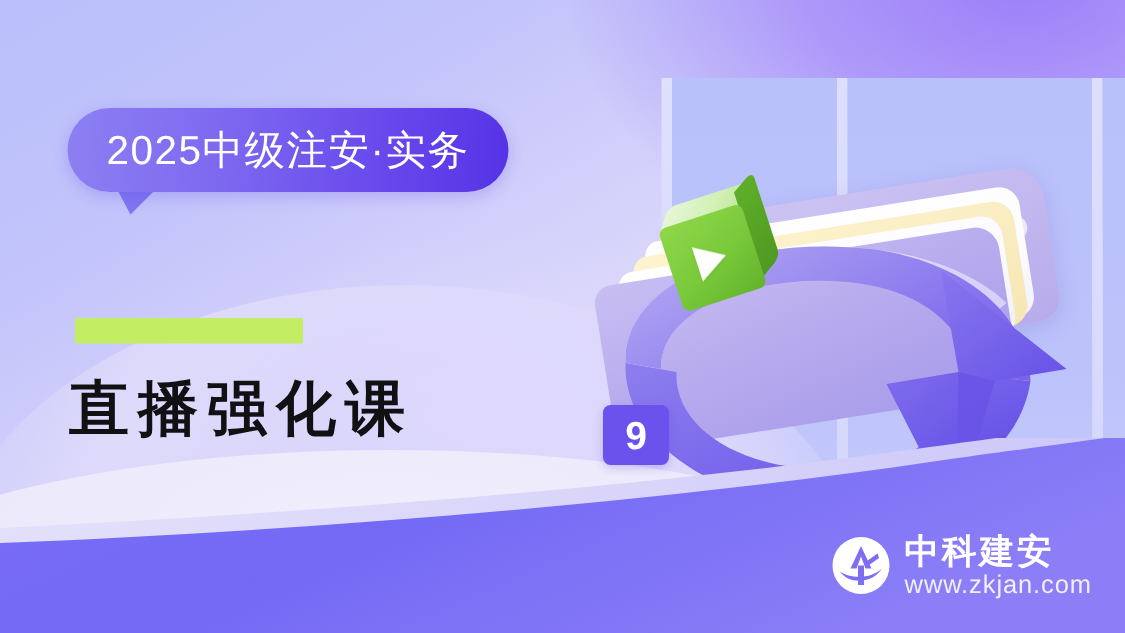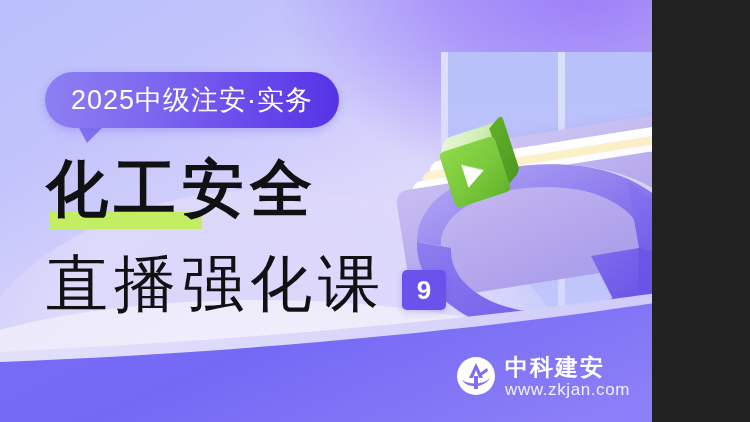--- a/index.html
+++ b/index.html
@@ -1,17 +1,17 @@
 <!DOCTYPE html>
 <html><head>
 <meta charset="utf-8">
 <style>
   html,body{margin:0;padding:0;background:#222;}
   .banner{
-    position:relative;width:652px;height:422px;overflow:hidden;
+    position:relative;width:750px;height:422px;overflow:hidden;
     font-family:"Liberation Sans","DejaVu Sans",sans-serif;
     background:linear-gradient(150deg,#b9c0fb 0%,#c2c3fb 22%,#dcd8fb 52%,#efecfb 74%,#f3f1fc 100%);
   }
 
   
   .bg-layer{position:absolute;inset:0;}
 
   
   .glow-tr{
     position:absolute;right:-60px;top:-110px;width:430px;height:300px;
@@ -116,33 +116,33 @@
     font-size:62px;font-weight:bold;color:#111114;letter-spacing:6px;
     font-family:"Liberation Sans","DejaVu Sans",sans-serif;line-height:1;
     white-space:nowrap;
   }
   .hl{
     position:absolute;left:50px;top:212px;width:152px;height:17px;
     background:#c3ee63;border-radius:1px;
   }
   .title-2{
     position:absolute;left:46px;top:253px;
-    font-size:62px;font-weight:normal;color:#111114;letter-spacing:6px;
+    font-size:40px;font-weight:bold;color:#111114;letter-spacing:6px;
     font-family:"Liberation Sans","DejaVu Sans",sans-serif;line-height:1;
     white-space:nowrap;
   }
   .num-badge{
     position:absolute;left:402px;top:270px;width:44px;height:40px;border-radius:5px;
     background:#6b52ec;display:flex;align-items:center;justify-content:center;
     box-shadow:0 2px 6px rgba(90,60,220,.25);
   }
   .num-badge span{color:#fff;font-size:26px;font-weight:bold;line-height:1;}
 
   
-  .logo{position:absolute;right:22px;bottom:24px;display:flex;gap:9px;}
+  .logo{position:absolute;right:22px;bottom:24px;display:flex;align-items:center;gap:9px;}
   .logo-mark{width:40px;height:40px;flex:0 0 40px;}
   .logo-txt{display:flex;flex-direction:column;justify-content:center;gap:2px;}
   .logo-cn{color:#fff;font-size:23px;font-weight:bold;letter-spacing:2px;line-height:1;
     font-family:"Liberation Sans","DejaVu Sans",sans-serif;}
   .logo-url{color:#f2efff;font-size:17px;letter-spacing:.6px;line-height:1;
     font-family:"Liberation Sans","DejaVu Sans",sans-serif;}
 </style>
 </head>
 <body>
 
@@ -238,21 +238,20 @@
       <path d="M0,70 C200,62 430,44 620,16 C684,7 724,2 750,-2 L750,130 L0,130 Z" fill="url(#wv2)"></path>
     </svg>
   </div>
 
   <div class="badge-tail"></div>
   <div class="badge">
     <span class="badge-text">2025中级注安·实务</span>
   </div>
 
   <div class="hl"></div>
-  <div class="title-1">化工安全</div>
   <div class="title-2">直播强化课</div>
 
   <div class="num-badge">
     <span>9</span>
   </div>
 
   <div class="logo">
     <div class="logo-mark">
       <svg width="40" height="40" viewBox="0 0 40 40">
         <circle cx="20" cy="20" r="19" fill="#ffffff"></circle>

